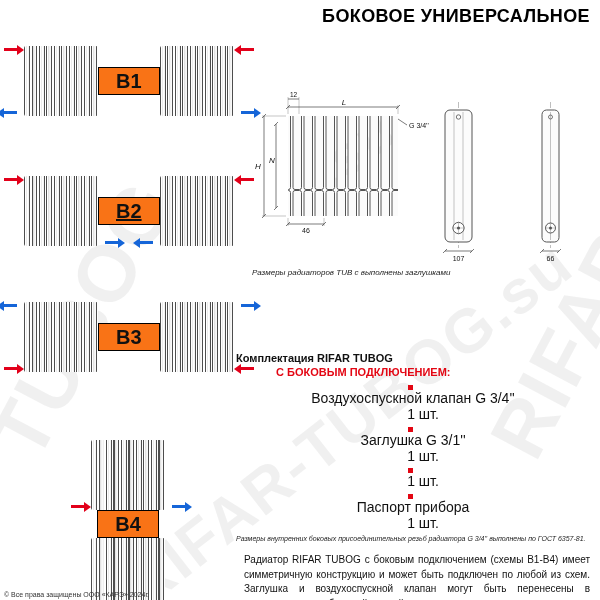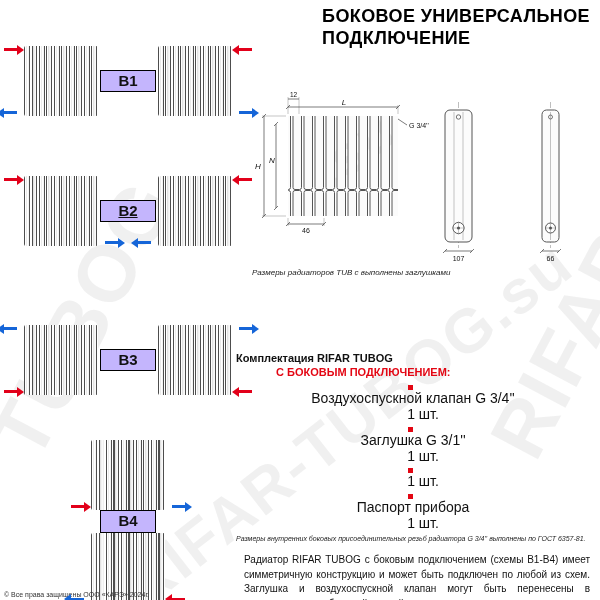--- a/index.html
+++ b/index.html
@@ -8,37 +8,37 @@
 
   
   .wm{position:absolute;font-weight:bold;color:#9a9a9a;opacity:0.14;white-space:nowrap;
       pointer-events:none;transform-origin:0 0;letter-spacing:2px;}
   .wm1{font-size:80px;left:-28px;top:430px;transform:rotate(-62deg);}
   .wm2{font-size:62px;left:110px;top:565px;transform:rotate(-38deg);}
   .wm3{font-size:78px;left:472px;top:430px;transform:rotate(-62deg);}
   .wm4{font-size:56px;left:300px;top:150px;transform:rotate(-38deg);}
 
   
-  .title{position:absolute;top:6px;right:10px;font-size:18px;font-weight:bold;
+  .title{position:absolute;top:6px;right:10px;text-align:right;font-size:18px;font-weight:bold;
          line-height:1.2;letter-spacing:0.4px;color:#000;}
 
   
   .scheme-row{position:absolute;left:24px;width:208px;height:70px;display:flex;align-items:center;justify-content:space-between;}
-  .row-b1{top:46px;}  .row-b2{top:176px;text-decoration:underline;}  .row-b3{top:325px;}  .row-b4{top:440px;flex-direction:column;}
+  .row-b1{top:46px;}  .row-b2{top:176px;text-decoration:underline;}  .row-b3{top:302px;}  .row-b4{top:440px;flex-direction:column;}
   .rad-wrap{position:relative;width:74px;height:70px;}
   .radiator{width:74px;height:70px;
     background:repeating-linear-gradient(90deg,
       #4d4d4d 0px,#4d4d4d 1px,
       #ffffff 1px,#ffffff 1.6px,
       #dcdcdc 1.6px,#f8f8f8 3.4px,
       #ffffff 3.4px,#efefef 5px,
       #4d4d4d 5px,#4d4d4d 6px,
       #ffffff 6px,#ffffff 7.5px);
     border-radius:2px;}
-  .scheme-label{border:1.3px solid #000;background:#c4b5fd;font-weight:bold;font-size:15px;
+  .scheme-label{border:1.3px solid #000;background:#f97316;font-weight:bold;font-size:20px;
     padding:2px 17px;line-height:1.1;position:relative;z-index:2;}
 
   
   .fl{position:absolute;width:13px;height:3px;background:currentColor;z-index:1;}
   .fl.red{color:#e2001a;} .fl.blue{color:#1565d8;}
   .fl::after{content:"";position:absolute;top:-3.5px;border-top:5px solid transparent;border-bottom:5px solid transparent;}
   .fl.dir-right::after{right:-7px;border-left:7px solid currentColor;}
   .fl.dir-left::after{left:-7px;border-right:7px solid currentColor;}
   .fl.at{top:2px;} .fl.ab{bottom:2px;}
   .fl.ol{left:-20px;} .fl.or{right:-20px;}
@@ -72,21 +72,20 @@
 
 <div class="page">
 
   <div class="wm wm1">TUBOG</div>
   <div class="wm wm2">RIFAR-TUBOG.su</div>
   <div class="wm wm3">RIFAR</div>
   <div class="wm wm4">.su</div>
 
   <div class="title">
     <div>БОКОВОЕ УНИВЕРСАЛЬНОЕ</div>
-    <div>ПОДКЛЮЧЕНИЕ</div>
   </div>
 
   <div class="scheme-row row-b1">
     <div class="rad-wrap">
       <span class="fl red dir-right at ol"></span>
       <span class="fl blue dir-left ab ol"></span>
       <div class="radiator"></div>
     </div>
     <div class="scheme-label">B1</div>
     <div class="rad-wrap">

